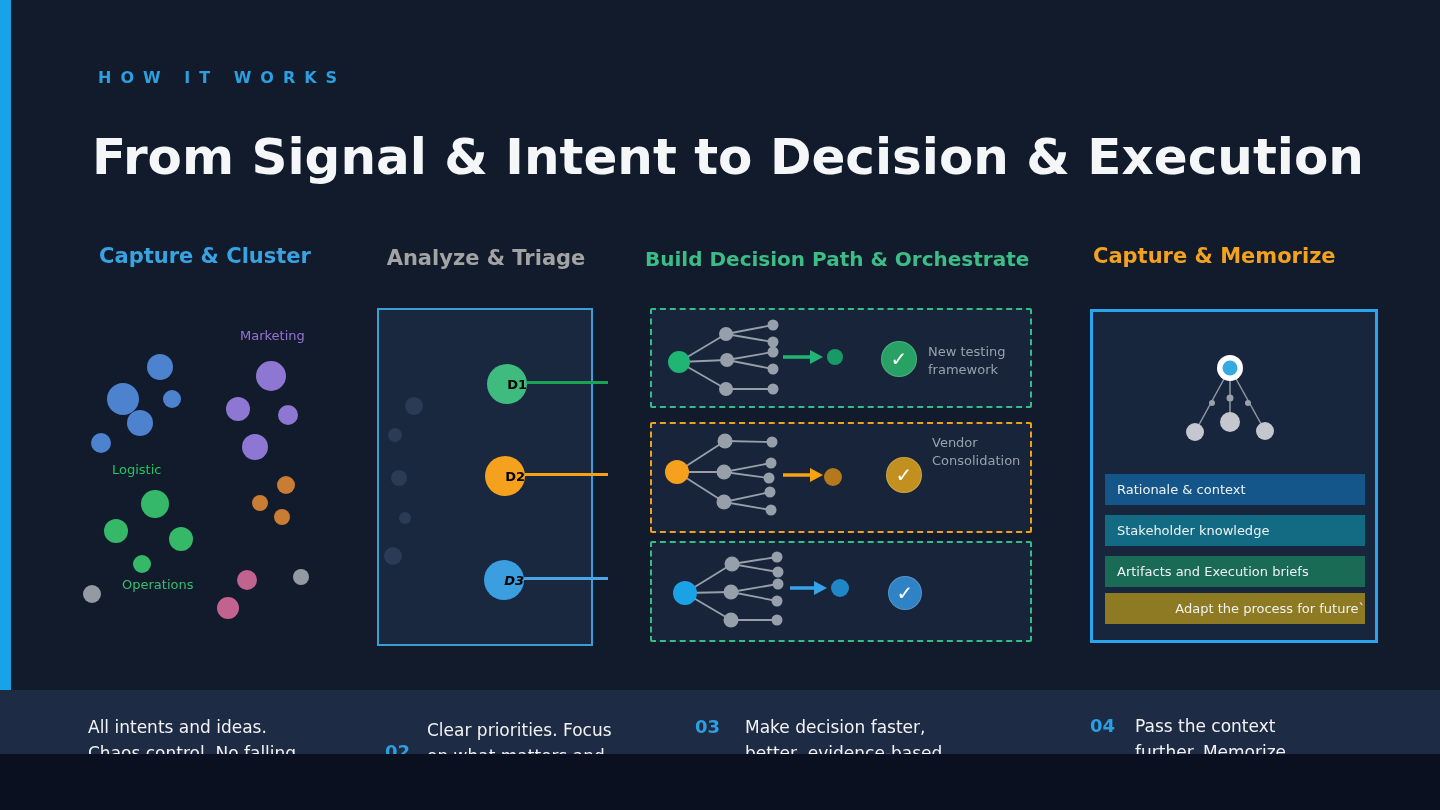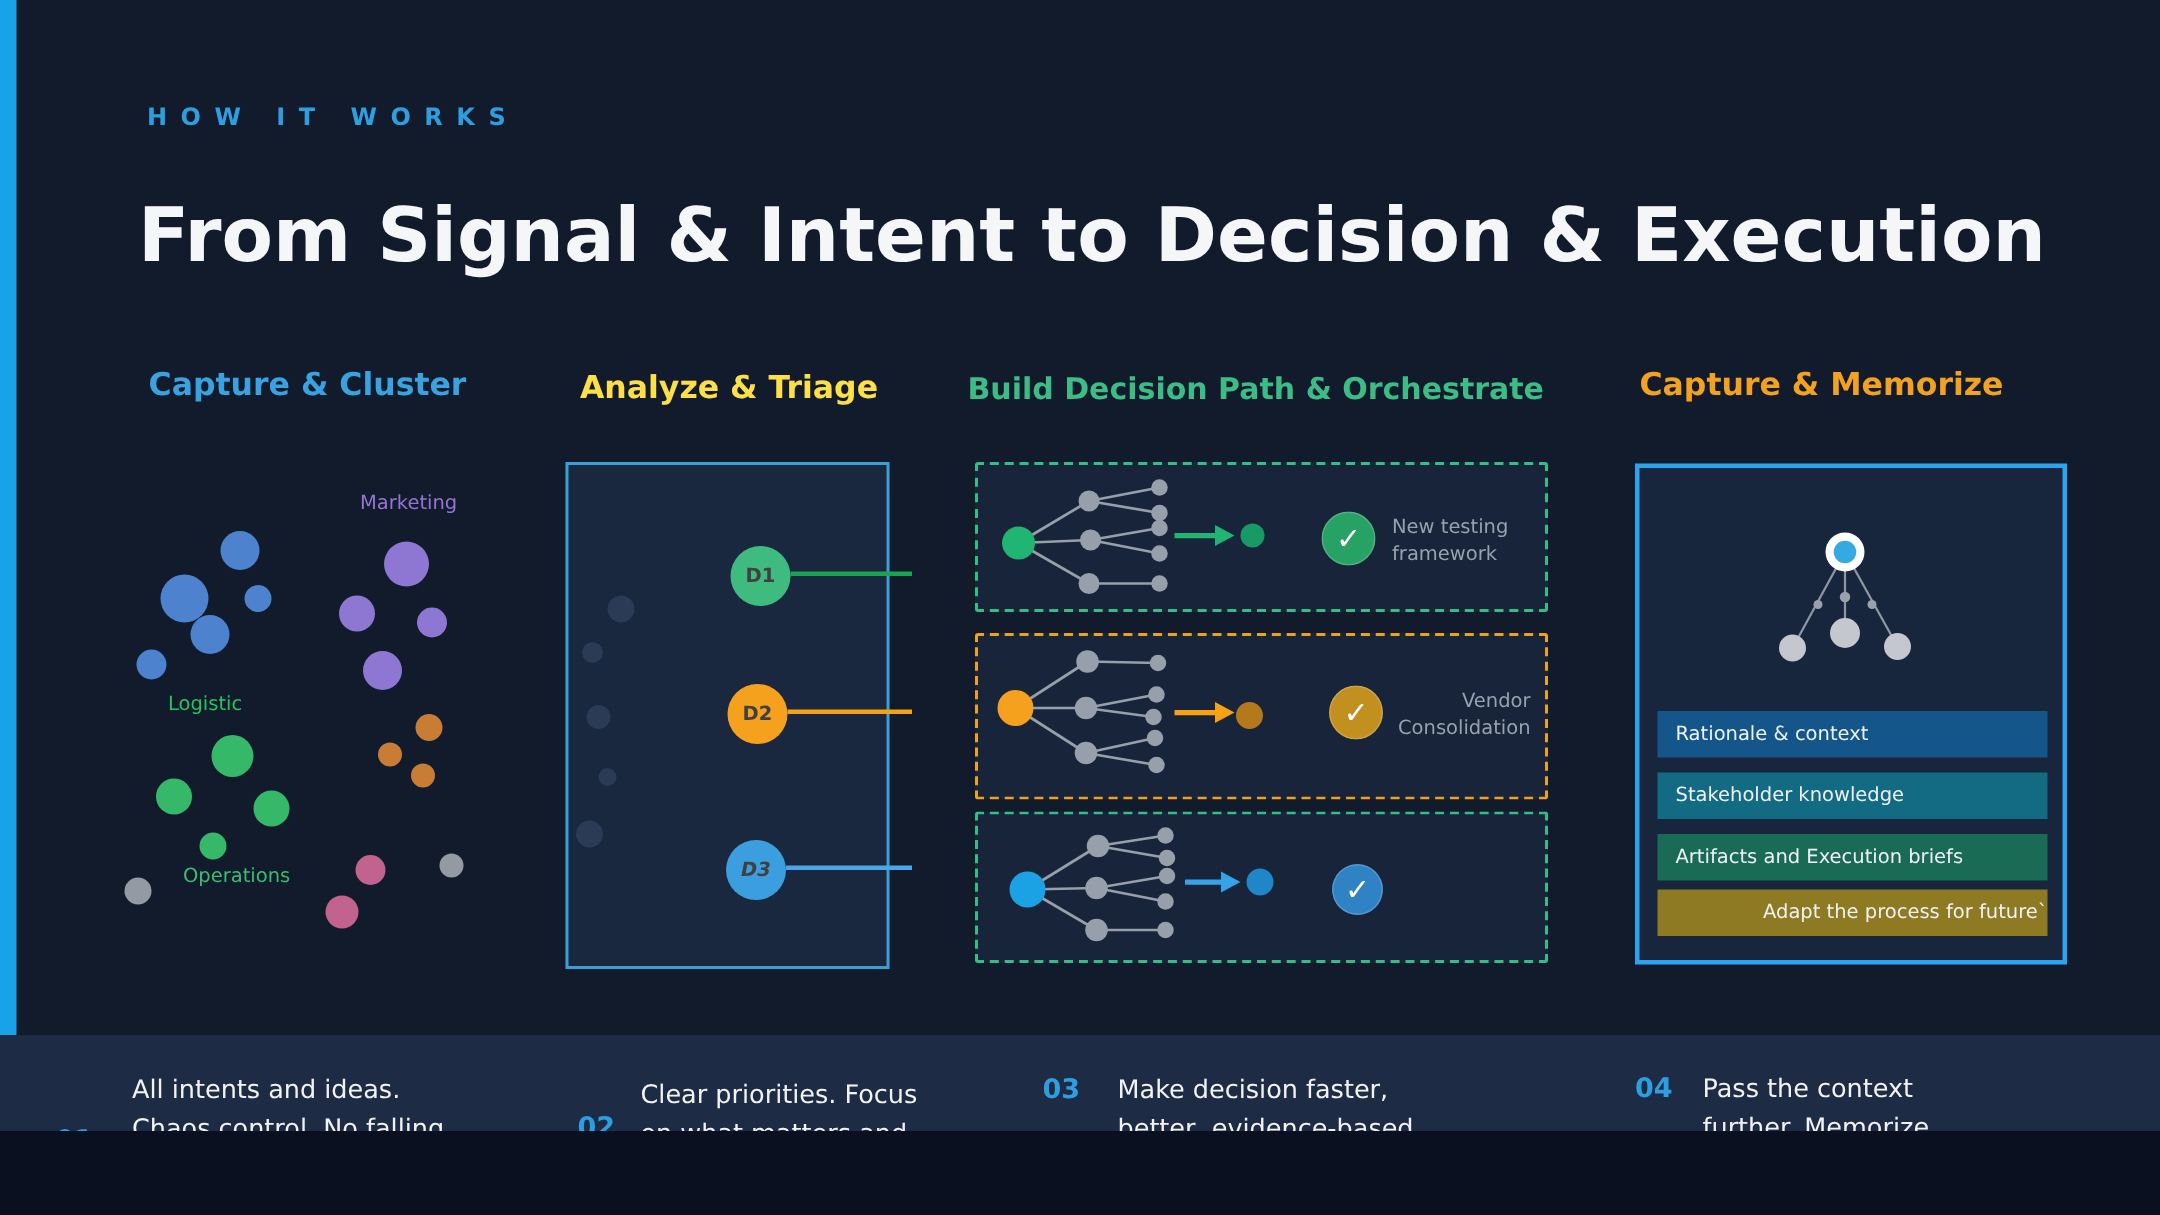--- a/index.html
+++ b/index.html
@@ -4,28 +4,28 @@
 <style>
   html,body{margin:0;padding:0;background:#0a1020;}
   .slide{position:relative;width:1440px;height:754px;background:#111b2c;overflow:hidden;
          font-family:"DejaVu Sans","Liberation Sans",sans-serif;}
   .abs{position:absolute;}
   .stripe{left:0;top:0;width:11px;height:810px;background:#18a3e9;}
   .eyebrow{left:98px;top:68px;font-size:16px;font-weight:bold;letter-spacing:9px;color:#2d9fe0;}
   .title{left:92px;top:128px;font-size:50px;font-weight:bold;color:#f5f6f8;white-space:nowrap;}
   .colh{font-size:21px;font-weight:bold;white-space:nowrap;}
   .colh1{left:85px;top:244px;width:240px;text-align:center;color:#38a3e0;}
-  .colh2{left:375px;top:246px;width:222px;text-align:center;color:#fde047;}
+  .colh2{left:375px;top:246px;width:222px;text-align:center;color:#a3a3a3;}
   .colh3{left:645px;top:247px;color:#3bbd85;font-size:20px;}
   .colh4{left:1093px;top:244px;color:#f2a21e;}
   .dot{position:absolute;border-radius:50%;}
   .glabel{position:absolute;font-size:13px;}
   .triage-box{left:377px;top:308px;width:216px;height:338px;border:2px solid #3aa0d4;background:#19273f;box-sizing:border-box;}
-  .dnode{position:absolute;border-radius:50%;display:flex;align-items:center;justify-content:center;
-         color:#404040;font-weight:bold;font-size:13px;}
+  .dnode{position:absolute;border-radius:50%;display:flex;align-items:center;justify-content:flex-end;
+         color:#000000;font-weight:bold;font-size:13px;}
   .hline{position:absolute;height:3px;}
   .drow{position:absolute;left:650px;width:382px;background:#17243a;box-sizing:border-box;border-radius:2px;}
   .drow.green{border:2px dashed #35bd87;}
   .drow.orange{border:2px dashed #f0a11c;}
   .check{position:absolute;border-radius:50%;display:flex;align-items:center;justify-content:center;
          color:#fff;font-size:20px;border:1.5px solid rgba(255,255,255,0.18);box-sizing:border-box;}
   .outcome{position:absolute;font-size:13px;line-height:18px;color:#98a2ad;white-space:pre-line;}
   .mem-box{left:1090px;top:309px;width:288px;height:334px;border:3px solid #2ba4ef;background:#17253d;box-sizing:border-box;}
   .bar{position:absolute;left:1105px;width:260px;height:31px;line-height:31px;padding-left:12px;
        box-sizing:border-box;font-size:13px;color:#eef2f5;white-space:nowrap;overflow:hidden;}
@@ -177,21 +177,21 @@
     <line x1="130" y1="41" x2="154" y2="41" stroke="#36a3e8" stroke-width="3.5"></line>
     <polygon points="154,34 167,41 154,48" fill="#36a3e8"></polygon>
     <circle cx="180" cy="41" r="9" fill="#1f86c7"></circle>
   </svg>
 
   <div class="check" style="left:881px;top:341px;width:36px;height:36px;background:#27a164;">✓</div>
   <div class="outcome" style="left:928px;top:343px;">New testing
 framework</div>
 
   <div class="check" style="left:886px;top:457px;width:36px;height:36px;background:#c1901f;">✓</div>
-  <div class="outcome" style="left:932px;top:459px;text-align:right;">Vendor
+  <div class="outcome" style="left:932px;top:434px;">Vendor
 Consolidation</div>
 
   <div class="check" style="left:888px;top:576px;width:34px;height:34px;background:#2f82c4;">✓</div>
 
   <div class="abs mem-box"></div>
 
   <svg class="abs" style="left:1150px;top:340px;" width="160" height="120">
     <g stroke="#8f97a3" stroke-width="1.5">
       <line x1="80" y1="28" x2="45" y2="92"></line>
         <line x1="80" y1="28" x2="80" y2="82"></line>

